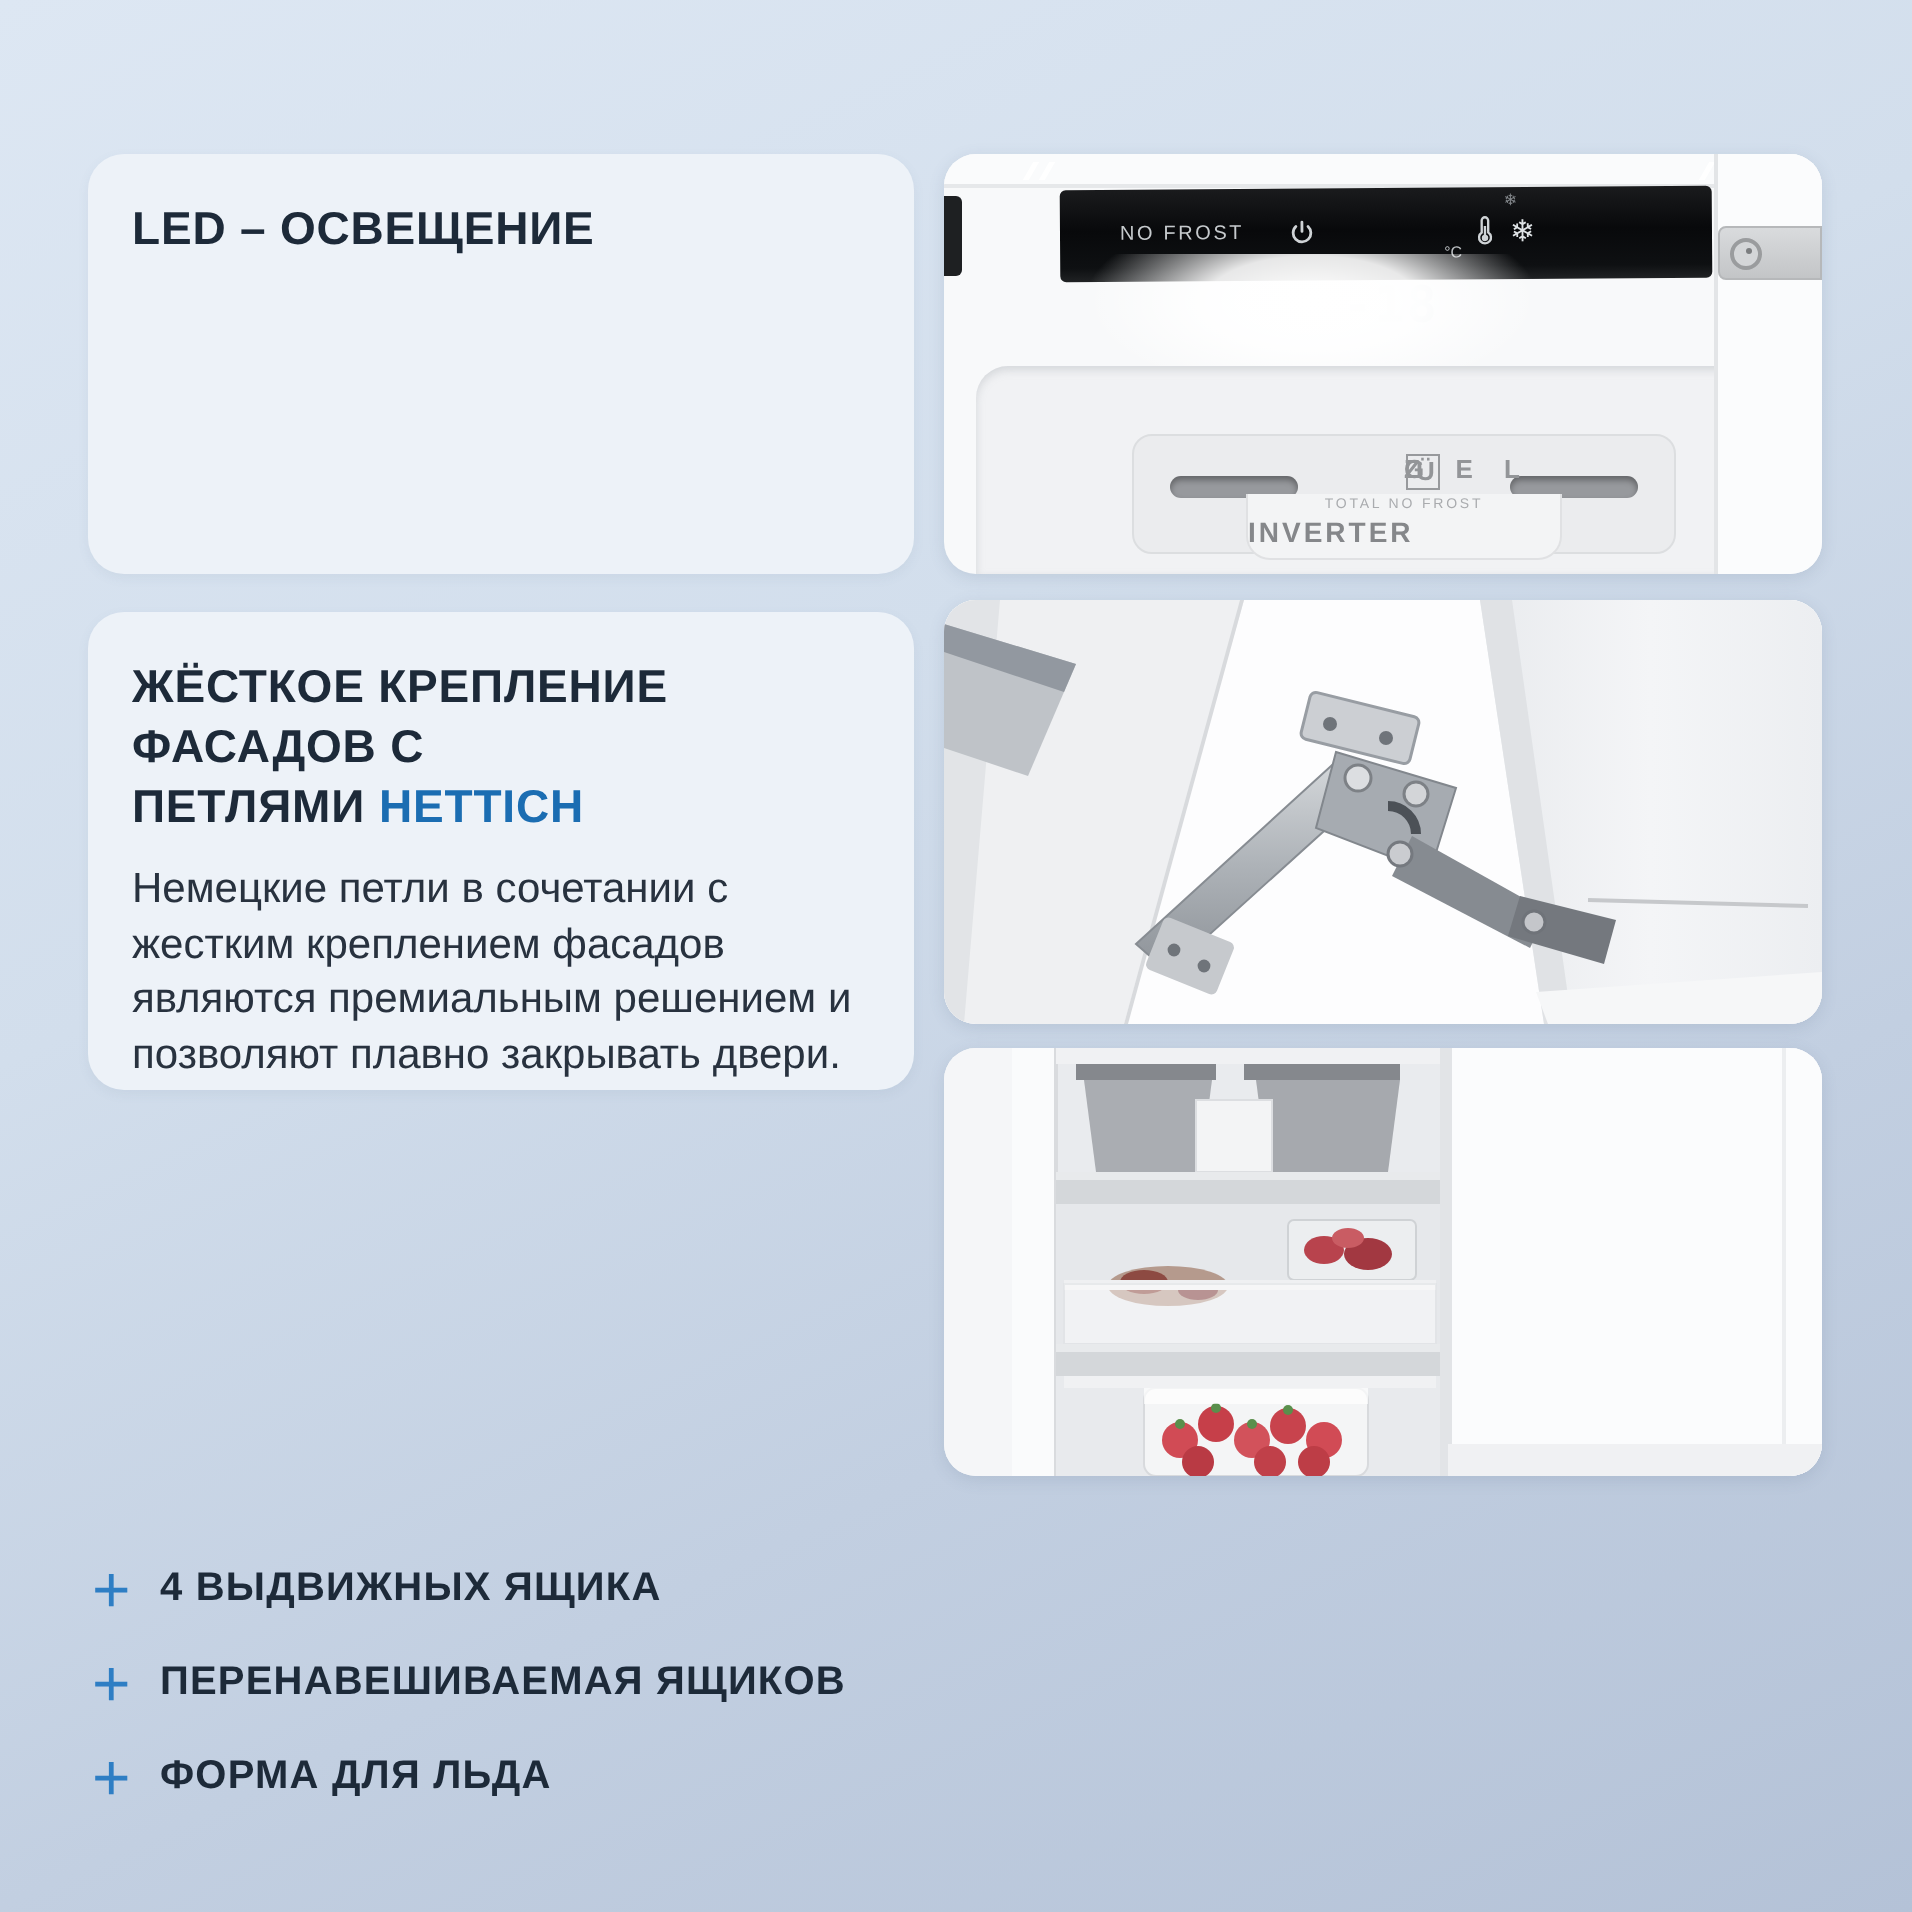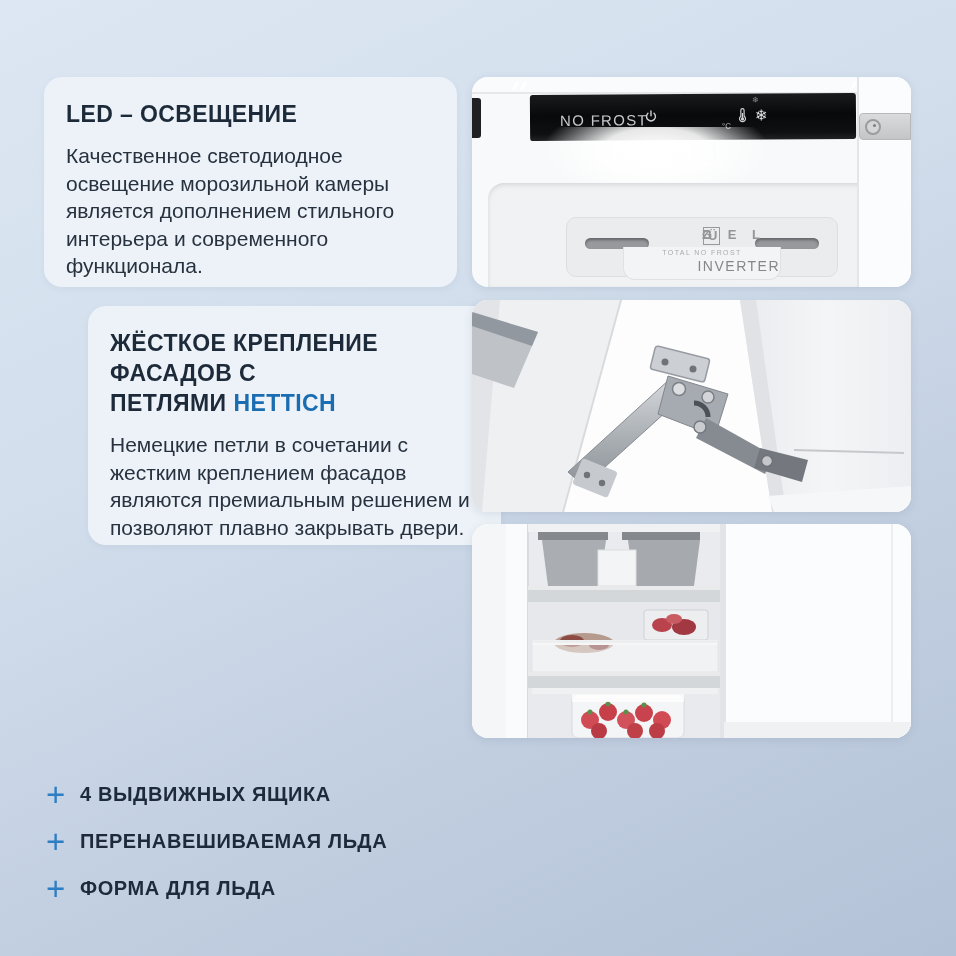--- a/index.html
+++ b/index.html
@@ -9,21 +9,21 @@
 
   
   .card{position:absolute;left:44px;width:413px;background:#edf2f8;border-radius:18px;
     padding:22px 22px;box-sizing:border-box;box-shadow:0 2px 6px rgba(90,110,140,.08);}
   .card-title{font-size:23px;font-weight:800;color:#1d2a39;letter-spacing:.4px;
     line-height:30px;white-space:pre-line;}
   .card-title .accent{color:#1b6db2;margin-left:7px;white-space:normal;}
   .card-title .accent:empty{display:none;margin:0;}
   .card-body{margin-top:13px;font-size:21px;font-weight:400;color:#28323f;line-height:27.5px;}
   #card-0{top:77px;height:210px;}
-  #card-1{top:306px;height:239px;margin-left:44px;}
+  #card-1{top:306px;height:239px;}
   #card-2{top:560px;height:178px;}
 
   
   .features{position:absolute;left:46px;top:778px;width:460px;}
   .feature-row{display:flex;align-items:center;height:33px;margin-bottom:14px;}
   .plus{width:34px;font-size:33px;font-weight:500;color:#2e7ec4;line-height:30px;}
   .feature-label{font-size:20px;font-weight:800;color:#1d2a39;letter-spacing:.6px;}
 
   
   .photo{position:absolute;left:472px;width:439px;border-radius:16px;overflow:hidden;
@@ -32,21 +32,21 @@
   #photo-hinge{top:300px;height:212px;}
   #photo-drawers{top:524px;height:214px;}
   .photo *{position:absolute;}
 
   
   .p1-topband{top:0;left:0;right:0;height:15px;background:#fafbfc;border-bottom:2px solid #e6e8ea;position:absolute;}
   .p1-slash{top:4px;width:3px;height:9px;background:#fff;transform:skewX(-30deg);box-shadow:8px 0 0 #fff;}
   .p1-blackedge{top:21px;left:0;width:9px;height:40px;background:#1e2022;border-radius:0 3px 3px 0;}
   .p1-black{top:17px;left:58px;width:326px;height:46px;border-radius:3px;transform:rotate(-.4deg);
     background:linear-gradient(180deg,#1a1b1d 0%,#08090b 45%,#0e1012 85%,#202224 100%);}
-  .p1-nofrost{left:30px;top:17px;font-size:15px;letter-spacing:1.3px;color:#c6cacd;}
+  .p1-nofrost{left:30px;top:17px;font-size:10px;letter-spacing:1.3px;color:#c6cacd;}
   .p1-power{left:114px;top:15px;}
   .p1-temp{left:141px;top:8px;font-family:"DejaVu Sans Mono",monospace;font-weight:bold;
     font-size:25px;color:#eef1f3;letter-spacing:1px;margin-top:36px;}
   .p1-unit{left:192px;top:28px;font-size:8px;color:#bcc0c3;}
   .p1-thermo{left:206px;top:13px;}
   .p1-superfrost{left:222px;top:2px;font-size:8px;color:#83878b;}
   .p1-snow{left:225px;top:13px;font-size:15px;color:#dfe3e6;}
   .p1-glow{top:50px;left:66px;width:236px;height:74px;
     background:radial-gradient(ellipse at 50% 32%,#ffffff 0%,rgba(255,255,255,.9) 32%,rgba(255,255,255,0) 68%);}
   .p1-recess{top:106px;left:16px;width:392px;height:104px;background:#f1f2f4;
@@ -55,39 +55,38 @@
     border:1px solid #dcdee0;border-radius:10px;}
   .p1-slot{top:20px;width:64px;height:11px;border-radius:6px;background:#97999d;
     box-shadow:inset 0 2px 3px rgba(0,0,0,.35);}
   .p1-brand{top:9px;left:0;right:0;text-align:center;font-size:13px;font-weight:600;
     letter-spacing:6px;color:#939598;}
   .p1-brand .ubox{display:inline-block;border:1.5px solid #97999c;line-height:13px;
     padding:1px 2px 2px 4px;margin:0 4px 0 1px;letter-spacing:0;}
   .p1-tab{left:50%;top:29px;transform:translateX(-50%);width:156px;height:32px;
     background:#f3f4f5;border:1px solid #e0e1e3;border-top:none;border-radius:0 0 12px 12px;}
   .p1-tagline{top:2px;left:0;right:0;text-align:center;font-size:7px;letter-spacing:1.4px;color:#a9abae;}
-  .p1-inverter{top:11px;left:0;right:0;text-align:right;font-size:14px;font-weight:400;
+  .p1-inverter{top:11px;left:0;right:0;text-align:left;font-size:14px;font-weight:700;
     letter-spacing:1.5px;color:#85878a;}
   .p1-rightframe{top:0;right:0;width:52px;height:100%;background:#fbfcfd;border-left:2px solid #e3e5e7;}
   .p1-hingeplate{top:36px;right:0;width:50px;height:25px;border-radius:4px 0 0 4px;
     background:linear-gradient(#d9dbdd,#c3c5c7);border:1px solid #b6b8ba;}
   .p1-screw{top:42px;right:30px;width:12px;height:12px;border-radius:50%;border:2px solid #9a9c9e;
     background:#d4d6d8;}
   .p1-screwdot{top:47px;right:35px;width:3px;height:3px;border-radius:50%;background:#7c7e80;}
 
   .icon-svg{display:block;}
 </style>
 </head>
 <body>
 
 <div class="poster">
 
   <div class="card" id="card-0">
     <div class="card-title"><span>LED – ОСВЕЩЕНИЕ</span></div>
-    <div class="card-body">Качественное светодиодное освещение морозильной камеры является дополнением стильного интерьера и современного функционала.</div>
   </div>
 
   <div class="card" id="card-1">
     <div class="card-title"><span>ЖЁСТКОЕ КРЕПЛЕНИЕ
 ФАСАДОВ С ПЕТЛЯМИ</span><span class="accent">HETTICH</span></div>
     <div class="card-body">Немецкие петли в сочетании с жестким креплением фасадов являются премиальным решением и позволяют плавно закрывать двери.</div>
   </div>
 
 
   <div class="photo" id="photo-panel">
@@ -236,21 +235,21 @@
     </svg>
   </div>
 
   <div class="features">
     <div class="feature-row">
       <span class="plus">+</span>
       <span class="feature-label">4 ВЫДВИЖНЫХ ЯЩИКА</span>
     </div>
     <div class="feature-row">
       <span class="plus">+</span>
-      <span class="feature-label">ПЕРЕНАВЕШИВАЕМАЯ ЛЬДА</span>
+      <span class="feature-label">ПЕРЕНАВЕШИВАЕМАЯ ЯЩИКОВ</span>
     </div>
     <div class="feature-row">
       <span class="plus">+</span>
       <span class="feature-label">ФОРМА ДЛЯ ЛЬДА</span>
     </div>
   </div>
 
 </div>
 
 </body></html>

